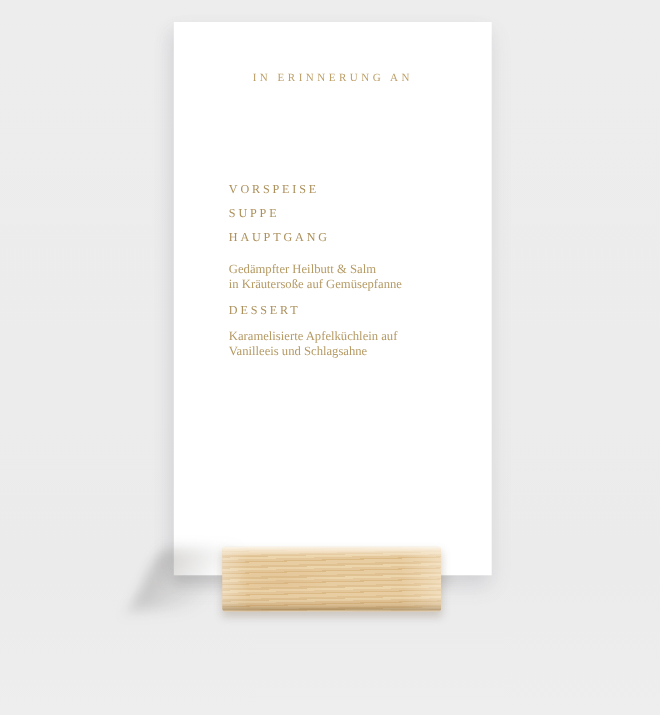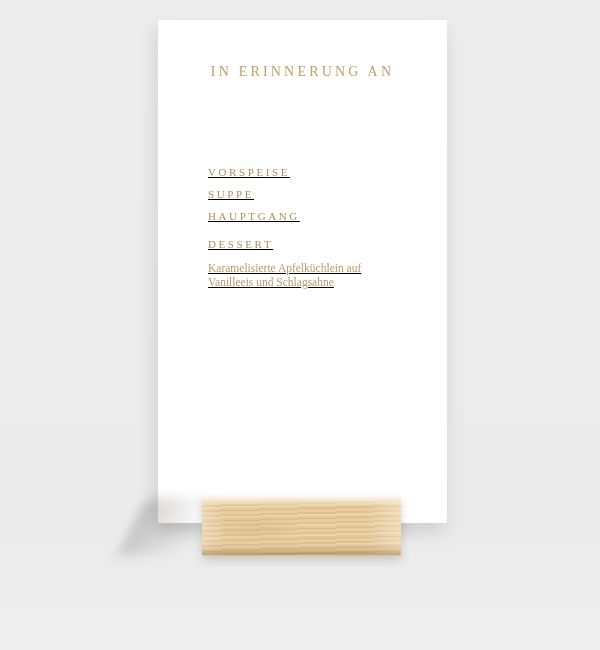--- a/index.html
+++ b/index.html
@@ -26,35 +26,34 @@
                 0 10px 18px rgba(110,110,115,0.12);
     z-index: 1;
   }
 
   .card-title {
     position: absolute;
     top: 46px;
     left: 0;
     width: 100%;
     text-align: center;
-    font-size: 14px;
+    font-size: 10px;
     line-height: 12px;
     letter-spacing: 3.2px;
     color: #bd9e66;
   }
 
   .menu {
     position: absolute;
     left: 50px;
     top: 146px;
     right: 26px;
     display: flex;
     flex-direction: column;
     align-items: flex-start;
-    text-decoration: underline;
   }
 
   .heading {
     font-size: 11px;
     line-height: 12px;
     letter-spacing: 2.6px;
     color: #ac905b;
   }
 
   .item {
@@ -140,20 +139,22 @@
 
   <div class="card">
     <div class="card-title">IN ERINNERUNG AN</div>
 
     <div class="menu">
       <div class="heading mb10">VORSPEISE</div>
 
       <div class="heading mb10">SUPPE</div>
 
       <div class="heading mb16">HAUPTGANG</div>
+      <div class="item mb10">Gedämpfter Heilbutt &amp; Salm
+in Kräutersoße auf Gemüsepfanne</div>
 
       <div class="heading mb11">DESSERT</div>
       <div class="item">Karamelisierte Apfelküchlein auf
 Vanilleeis und Schlagsahne</div>
     </div>
   </div>
 
   <div class="stand-shadow"></div>
 
   <div class="stand">

